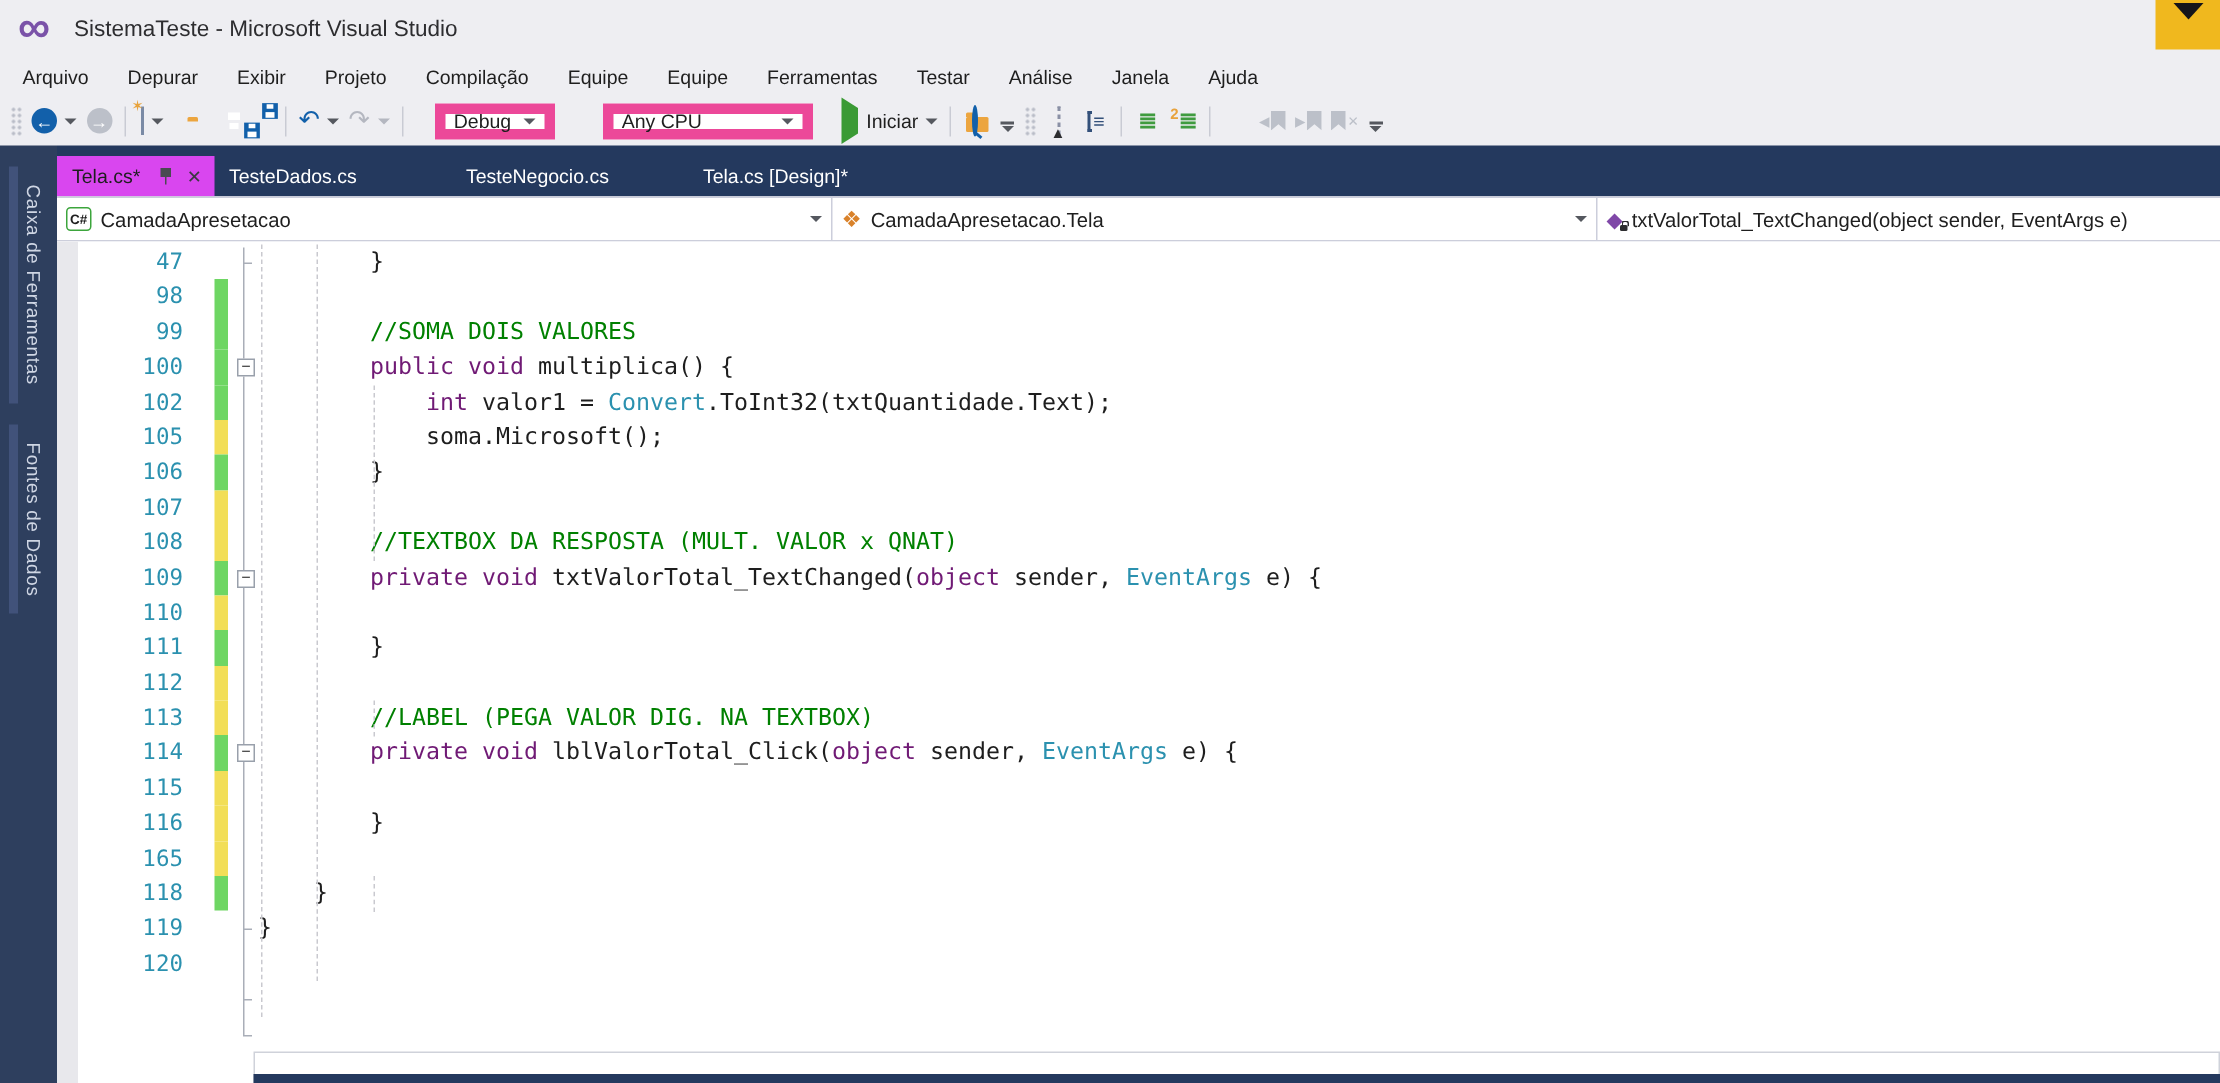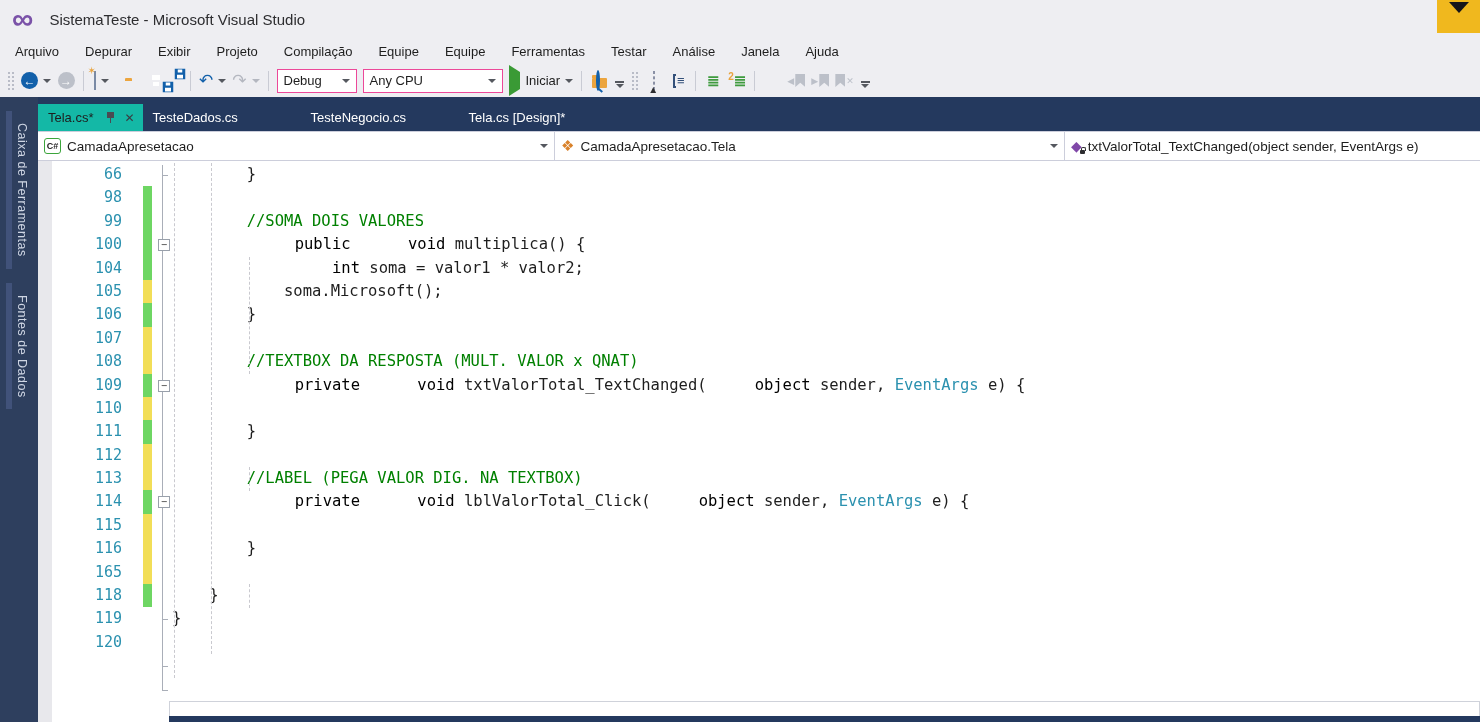--- a/index.html
+++ b/index.html
@@ -23,21 +23,21 @@
   
   .toolbar { position:absolute; top:64px; left:0; right:0; height:33px; display:flex; align-items:center; padding-left:4px; }
   .tb-handle { width:8px; height:20px; margin:0 3px;
     background-image:radial-gradient(circle, #b9bcc7 1px, transparent 1.2px);
     background-size:4px 4px; }
   .tb-sep { width:1px; height:20px; background:#c9cbd4; margin:0 5px; }
   .tb-btn { height:26px; min-width:24px; padding:0 3px; display:flex; align-items:center; justify-content:center; gap:2px; }
   .tb-btn .lbl { font-size:13px; color:#1e1e1e; margin-left:4px; }
   .caret { width:0; height:0; border-left:4px solid transparent; border-right:4px solid transparent; border-top:4px solid #55585f; margin-left:3px; }
   .caret.dis { border-top-color:#b4b7c0; }
-  .tb-combo { height:24px; background:#fff; border:1px solid #ec4899; display:flex; align-items:center; padding:0 6px; font-size:13px; margin:0 3px; }
+  .tb-combo { height:24px; background:#fff; border:7px solid #ec4899; display:flex; align-items:center; padding:0 6px; font-size:13px; margin:0 16px; }
   .tb-combo .caret { margin-left:auto; }
   .tb-overflow { display:flex; flex-direction:column; align-items:center; margin:0 4px; margin-top:8px; }
   .tb-overflow .bar { width:9px; height:2px; background:#55585f; margin-bottom:1px; }
   .tb-overflow .caret { margin-left:0; }
 
   
   .circ { width:17px; height:17px; border-radius:50%; display:flex; align-items:center; justify-content:center;
           font-size:12px; font-weight:bold; color:#fff; }
   .circ.blue { background:#1260aa; } .circ.gray { background:#bcc0c9; }
   .page { position:relative; width:11px; height:14px; background:#fff; border:1px solid #7a8aa5; }
@@ -66,21 +66,21 @@
   .cmt .n { color:#e8a33d; font-size:10px; vertical-align:super; }
   .flag { width:10px; height:13px; background:#3a4b63;
           clip-path:polygon(0 0,100% 0,100% 100%,50% 68%,0 100%); }
   .flag.dis { background:#bcc0c9; }
   .flag-wrap { display:flex; align-items:center; gap:1px; }
   .flag-arrow { font-size:9px; color:#bcc0c9; }
 
   
   .tabstrip { position:absolute; top:97px; left:38px; right:0; height:34px; background:#24395e; display:flex; align-items:flex-end; }
   .tab { height:27px; display:flex; align-items:center; padding:0 10px; font-size:13px; color:#fff; width:158px; }
-  .tab.active { width:auto; background:#14b8a6; color:#1e1e1e; padding-right:8px; }
+  .tab.active { width:auto; background:#d946ef; color:#1e1e1e; padding-right:8px; }
   .tab .pin { position:relative; width:9px; height:11px; margin-left:12px; }
   .tab .pin::before { content:""; position:absolute; left:1px; top:0; width:7px; height:6px; background:#4a4a52; }
   .tab .pin::after { content:""; position:absolute; left:4px; top:6px; width:1.5px; height:5px; background:#4a4a52; }
   .tab .close { margin-left:10px; font-size:12px; color:#3a3a40; }
 
   
   .navbar { position:absolute; top:131px; left:38px; right:0; height:30px; background:#fff; border-top:1px solid #cccedb; border-bottom:1px solid #cccedb; display:flex; }
   .nav-combo { display:flex; align-items:center; padding:0 6px; font-size:13.5px; border-right:1px solid #cccedb; }
   .nav-combo .caret { margin-left:auto; }
   .nav-combo .txt { margin-left:6px; white-space:nowrap; overflow:hidden; }
@@ -97,21 +97,21 @@
   
   .editor { position:absolute; left:38px; top:161px; right:0; bottom:0; background:#fff; overflow:hidden; }
   .gutter-strip { position:absolute; left:0; top:0; width:14px; bottom:0; background:#e8e8ec; }
   .code-rows { position:absolute; left:14px; top:2px; right:0; }
   .crow { display:flex; height:23.4px; align-items:stretch; font-family:"DejaVu Sans Mono", monospace; font-size:15.5px; }
   .lnum { width:82px; text-align:right; padding-right:12px; color:#2b91af; font-size:15px; line-height:23.4px; }
   .cbar { width:9px; margin-left:9px; }
   .fold-col { width:20px; position:relative; }
   .fold-box { position:absolute; left:6px; top:6px; width:12px; height:12px; background:#fff; border:1px solid #99a0ab; color:#444; font-size:10px; line-height:10px; text-align:center; z-index:3; }
   .ccontent { flex:1; white-space:pre; line-height:23.4px; }
-  .tk-p { color:#1e1e1e; } .tk-k { color:#000000;margin-left:48px; } .tk-t { color:#2b91af; } .tk-c { color:#008000; }
+  .tk-p { color:#1e1e1e; } .tk-k { color:#701a75; } .tk-t { color:#2b91af; } .tk-c { color:#008000; }
 
   .ov { position:absolute; z-index:2; }
   .guide { border-left:1px dashed #c9c9cf; width:0; }
   .outline-v { width:1px; background:#a9aeb8; }
   .outline-t { height:1px; background:#a9aeb8; }
   .curline { border:1px solid #cfd2da; background:transparent; }
   .bottom-strip { background:#24395e; }
 </style>
 </head>
 <body>
@@ -288,21 +288,21 @@
 
   <div class="sidebar">
       <div class="side-tab">Caixa de Ferramentas</div>
       <div class="side-tab">Fontes de Dados</div>
     </div>
 
   <div class="editor">
     <div class="gutter-strip"></div>
     <div class="code-rows">
         <div class="crow">
-          <span class="lnum">66</span>
+          <span class="lnum">47</span>
           <span class="cbar" style="background: transparent;"></span>
           <span class="fold-col"></span>
           <span class="ccontent"><span class="tk-p">        }</span></span>
         </div>
         <div class="crow">
           <span class="lnum">98</span>
           <span class="cbar" style="background: rgb(110, 214, 99);"></span>
           <span class="fold-col"></span>
           <span class="ccontent"></span>
         </div>
@@ -314,24 +314,24 @@
         </div>
         <div class="crow">
           <span class="lnum">100</span>
           <span class="cbar" style="background: rgb(110, 214, 99);"></span>
           <span class="fold-col">
             <span class="fold-box">−</span>
           </span>
           <span class="ccontent"><span class="tk-p">        </span><span class="tk-k">public</span><span class="tk-p"> </span><span class="tk-k">void</span><span class="tk-p"> multiplica() {</span></span>
         </div>
         <div class="crow">
-          <span class="lnum">104</span>
-          <span class="cbar" style="background: rgb(110, 214, 99);"></span>
-          <span class="fold-col"></span>
-          <span class="ccontent"><span class="tk-p">            </span><span class="tk-k">int</span><span class="tk-p"> soma = valor1 * valor2;</span></span>
+          <span class="lnum">102</span>
+          <span class="cbar" style="background: rgb(110, 214, 99);"></span>
+          <span class="fold-col"></span>
+          <span class="ccontent"><span class="tk-p">            </span><span class="tk-k">int</span><span class="tk-p"> valor1 = </span><span class="tk-t">Convert</span><span class="tk-p">.ToInt32(txtQuantidade.Text);</span></span>
         </div>
         <div class="crow">
           <span class="lnum">105</span>
           <span class="cbar" style="background: rgb(242, 222, 87);"></span>
           <span class="fold-col"></span>
           <span class="ccontent"><span class="tk-p">            soma.Microsoft();</span></span>
         </div>
         <div class="crow">
           <span class="lnum">106</span>
           <span class="cbar" style="background: rgb(110, 214, 99);"></span>

